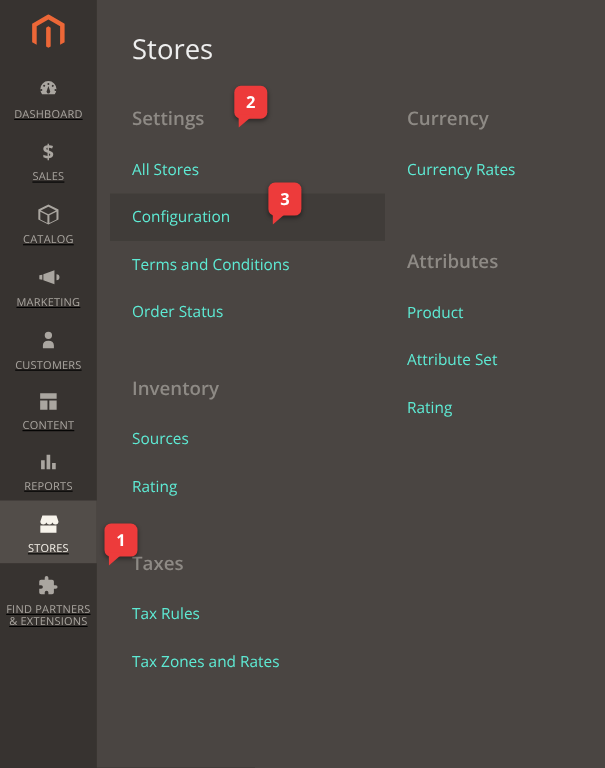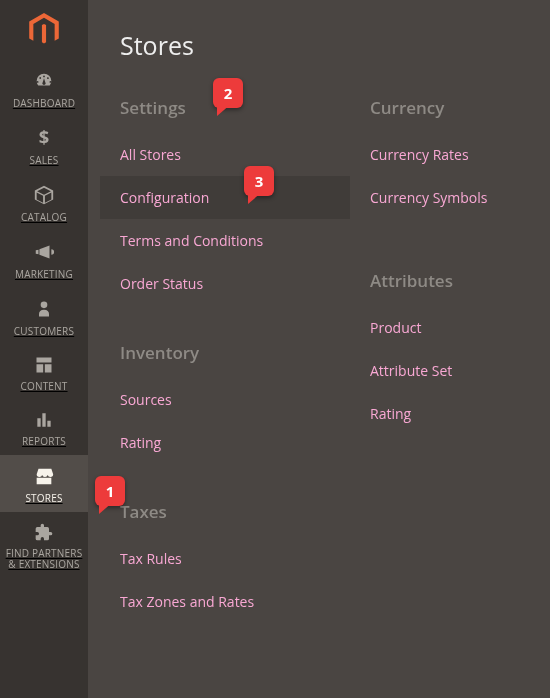--- a/index.html
+++ b/index.html
@@ -66,21 +66,21 @@
   .col { flex: 1; }
   .col.left { flex: 0 0 250px; }
   .group-header {
     color: #8e8a85;
     font-size: 17px;
     font-weight: 600;
     padding: 8px 20px 14px 20px;
   }
   .menu-link {
     display: block;
-    color: #f9a8d4;
+    color: #5eead4;
     font-size: 14px;
     padding: 12px 20px;
     cursor: pointer;
   }
   .menu-link.highlight {
     background: #403c39;
   }
   .v-gap { height: 28px; }
   .v-gap-sm { height: 14px; }
 
@@ -227,21 +227,20 @@
 
         <div class="v-gap"></div>
         <div class="group-header">Taxes</div>
         <a class="menu-link">Tax Rules</a>
         <a class="menu-link">Tax Zones and Rates</a>
       </div>
 
       <div class="col">
         <div class="group-header">Currency</div>
         <a class="menu-link">Currency Rates</a>
-        <a class="menu-link">Currency Symbols</a>
 
         <div class="v-gap"></div>
         <div class="v-gap-sm"></div>
         <div class="group-header">Attributes</div>
         <a class="menu-link">Product</a>
         <a class="menu-link">Attribute Set</a>
         <a class="menu-link">Rating</a>
       </div>
     </div>
   </section>

